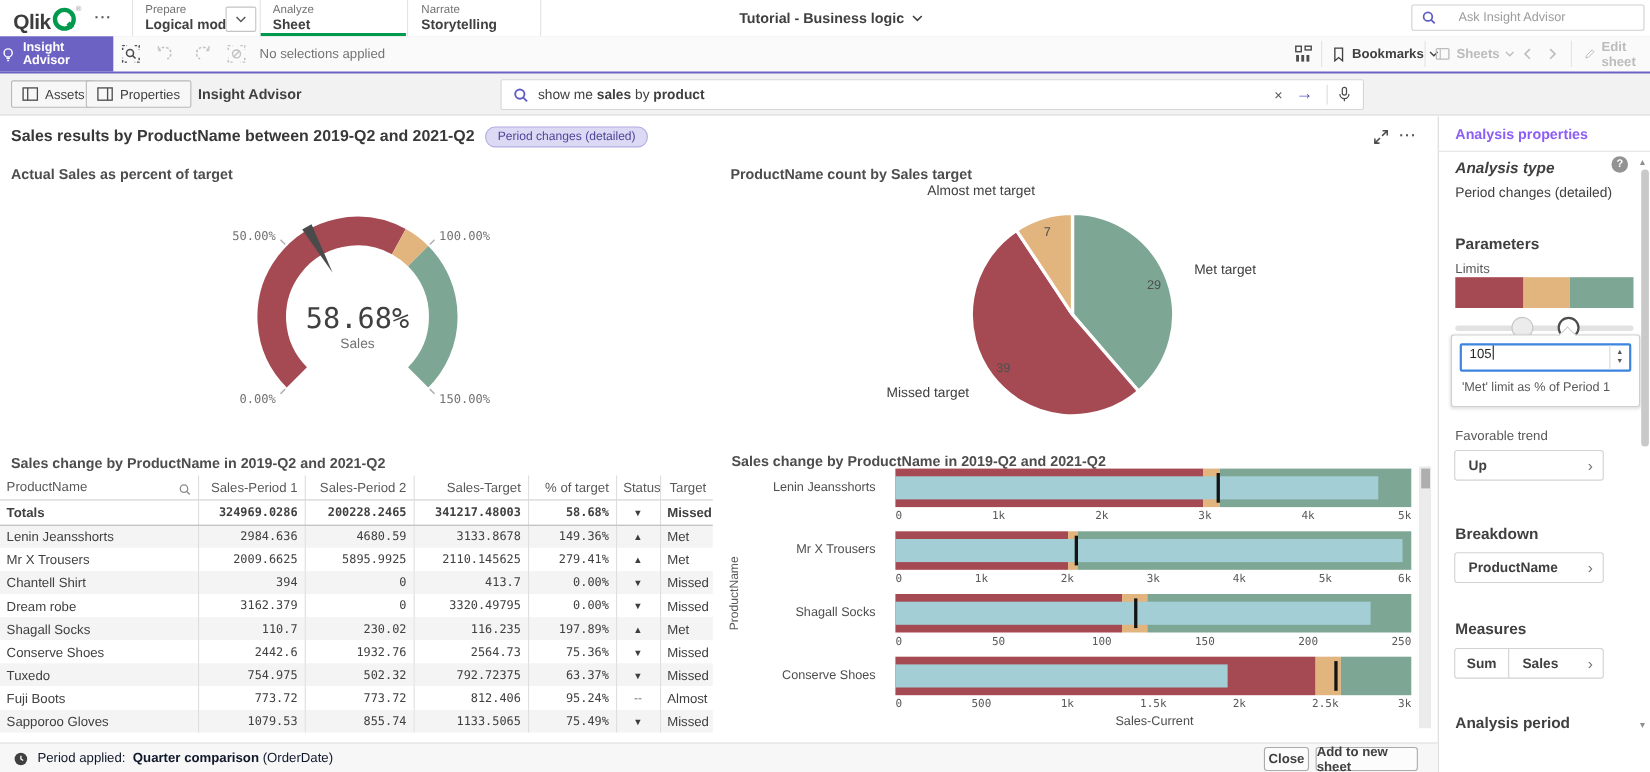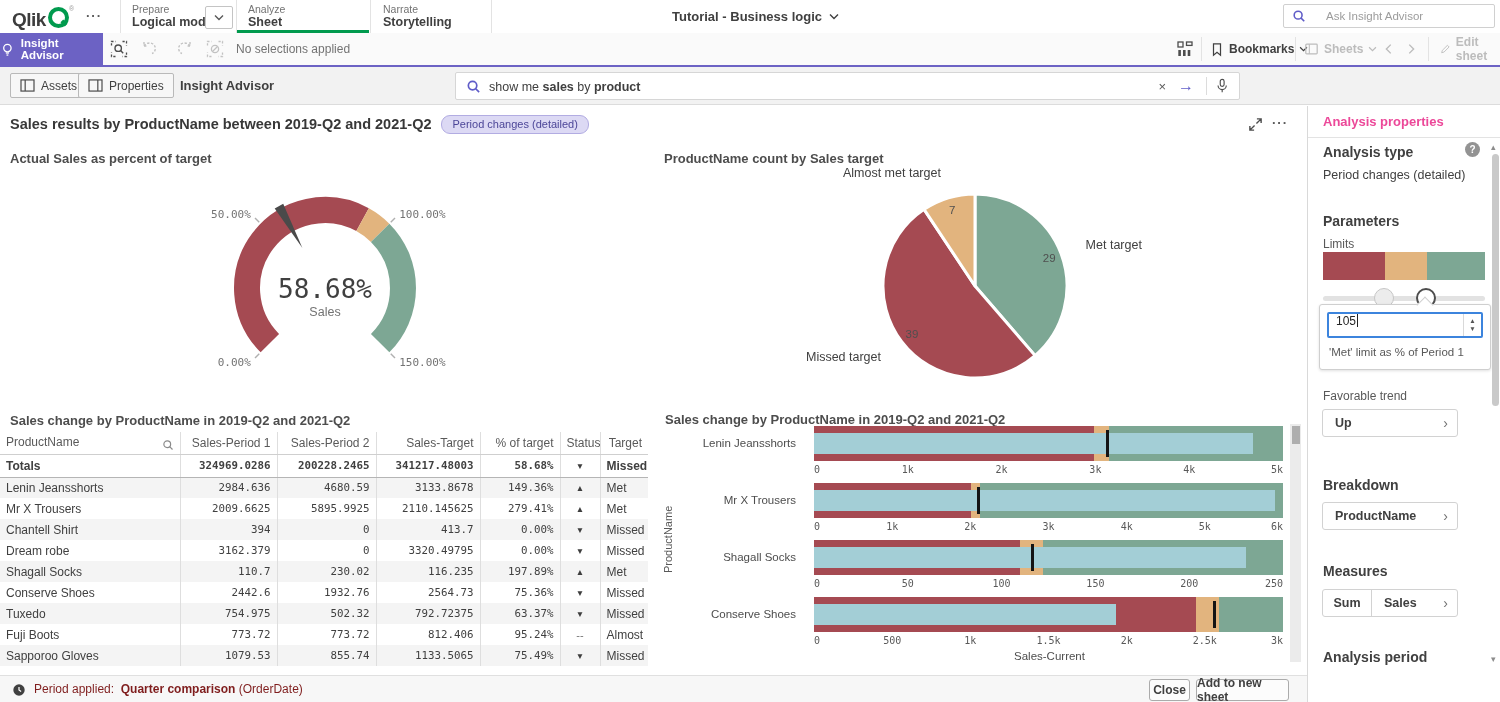--- a/index.html
+++ b/index.html
@@ -70,21 +70,21 @@
   .rng{position:absolute;top:0;bottom:0;}
   .bbar{position:absolute;top:7px;height:21px;left:0;background:#a3ced6;}
   .btick{position:absolute;top:4px;height:27px;width:3px;background:#141414;}
   .baxis{position:absolute;left:136px;right:0;top:37px;height:14px;font-family:"DejaVu Sans Mono",monospace;font-size:10px;color:#595959;}
   .baxis span{position:absolute;top:1px;}
   #bullet-xlabel{position:absolute;left:154px;width:471px;top:246px;text-align:center;font-size:11.5px;color:#4d4d4d;}
   #bullet-scroll{position:absolute;right:6px;top:20px;width:11px;height:238px;background:#ebebeb;}
   #bullet-scroll .thumb{position:absolute;left:1.5px;top:2px;width:8px;height:18px;background:#aeaeae;}
   
   #panel{position:absolute;left:1307px;top:106px;width:193px;height:596px;background:#fff;border-left:1px solid #d9d9d9;box-sizing:border-box;}
-  #panel-header{position:absolute;left:0;top:0;width:100%;height:32px;line-height:32px;padding-left:15px;font-size:13px;font-weight:700;color:#ec4899;border-bottom:1px solid #e3e3e3;box-sizing:border-box;}
+  #panel-header{position:absolute;left:0;top:0;width:100%;height:32px;line-height:32px;padding-left:15px;font-size:13px;font-weight:700;color:#8b5cf6;border-bottom:1px solid #e3e3e3;box-sizing:border-box;}
   .ph{position:absolute;left:15px;font-size:14px;font-weight:700;color:#404040;}
   .plabel{position:absolute;left:15px;font-size:12px;color:#595959;}
   .pbtn{position:absolute;left:14px;width:136px;height:28px;background:#fff;border:1px solid #d2d2d2;border-radius:3px;display:flex;align-items:center;font-size:12.5px;font-weight:700;color:#404040;cursor:pointer;box-sizing:border-box;}
   .pbtn .lab{padding-left:12px;}
   .pbtn .chev{margin-left:auto;padding-right:9px;color:#737373;font-weight:400;font-size:14px;}
   .pbtn .agg{width:48px;text-align:center;border-right:1px solid #d2d2d2;height:100%;line-height:26px;}
   #limit-band{position:absolute;left:15px;top:146px;width:162px;height:28px;display:flex;}
   #limit-slider{position:absolute;left:15px;top:182px;width:162px;height:22px;}
   #limit-slider .track{position:absolute;left:0;right:0;top:8px;height:5px;background:#e2e2e2;border-radius:3px;}
   .handle{position:absolute;top:0;width:20px;height:20px;border-radius:50%;box-sizing:border-box;cursor:pointer;}
@@ -93,21 +93,21 @@
   #limit-input{position:absolute;left:7px;top:7px;width:156px;height:26px;border:2px solid #3c84dd;border-radius:2px;background:#fff;box-sizing:border-box;display:flex;align-items:flex-start;}
   #limit-input .val{padding-left:7px;font-size:12px;color:#262626;}
   .caret{display:inline-block;width:1px;height:13px;background:#222;margin-left:1px;vertical-align:-2px;}
   #spinner{margin-left:auto;width:17px;height:100%;border-left:1px solid #d9d9d9;display:flex;flex-direction:column;align-items:center;justify-content:center;font-size:6.5px;color:#555;line-height:1.25;cursor:pointer;}
   #limit-caption{position:absolute;left:9px;top:41px;font-size:11.5px;color:#595959;}
   #panel-scroll-thumb{position:absolute;left:184px;top:48px;width:7px;height:252px;background:#c9c9c9;border-radius:4px;}
   .scroll-arrow{position:absolute;left:183px;font-size:9px;color:#8c8c8c;cursor:pointer;}
   .help{position:absolute;left:157px;top:36px;width:15px;height:15px;border-radius:50%;background:#939393;color:#fff;font-size:10px;font-weight:700;text-align:center;line-height:15px;cursor:pointer;}
   
   #footer{position:absolute;left:0;top:675px;width:1307px;height:27px;background:#f7f7f7;border-top:1px solid #e0e0e0;box-sizing:border-box;}
-  #footer .txt{position:absolute;left:34px;top:0;height:26px;line-height:26px;font-size:12px;color:#7f1d1d;}
+  #footer .txt{position:absolute;left:34px;top:0;height:26px;line-height:26px;font-size:12px;color:#0f172a;}
   .fbtn{position:absolute;top:3px;height:22px;background:#fcfcfc;border:1px solid #ababab;border-radius:3px;font-size:12px;font-weight:700;color:#404040;display:flex;align-items:center;justify-content:center;cursor:pointer;box-sizing:border-box;}
 </style>
 </head>
 <body>
 
 <div id="header">
   <span class="abs" style="left:12px;top:5px;">
     <span class="logo-text">Qlik</span><span class="qcircle"><span class="qtail"></span></span><span class="reg">®</span>
   </span>
   <span class="abs dots" style="left:86px;top:8px;">···</span>
@@ -493,21 +493,21 @@
       </div>
     <div id="bullet-scroll">
         <div class="thumb"></div>
       </div>
     <div id="bullet-xlabel">Sales-Current</div>
   </div>
 </div>
 
 <div id="panel">
   <div id="panel-header">Analysis properties</div>
-  <span class="ph" style="top:38px;">Analysis type</span>
+  <span class="ph" style="top:38px;font-style:italic;">Analysis type</span>
   <span class="help">?</span>
   <span class="plabel" style="top:62px;font-size:12.5px;color:#404040;">Period changes (detailed)</span>
   <span class="ph" style="top:107px;">Parameters</span>
   <span class="plabel" style="top:131px;">Limits</span>
 
   <div id="limit-band">
     <div style="width:38%;background:#a54a52;"></div>
     <div style="width:26%;background:#e2b47e;"></div>
     <div style="width:36%;background:#7da794;"></div>
   </div>

